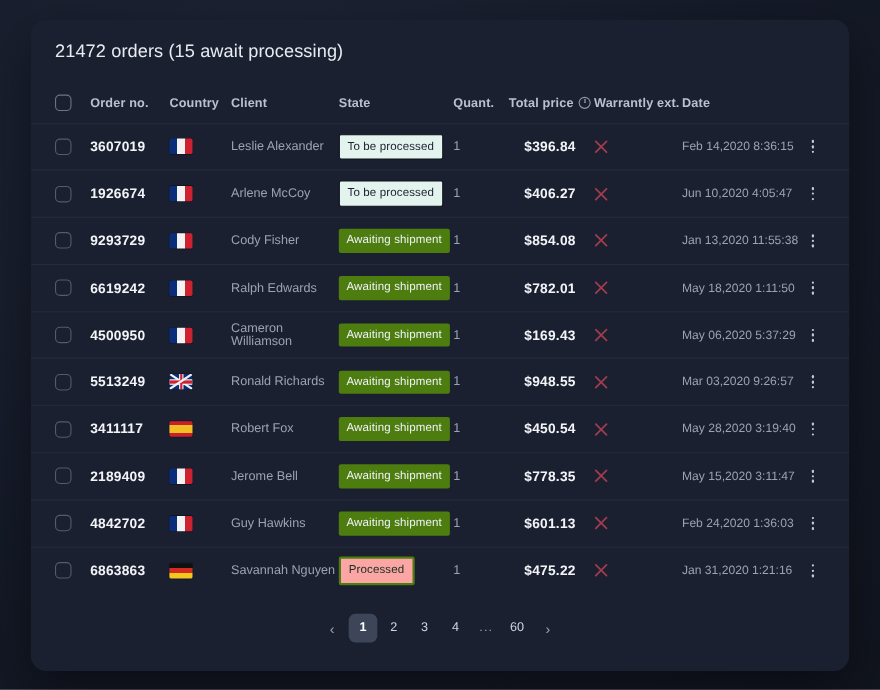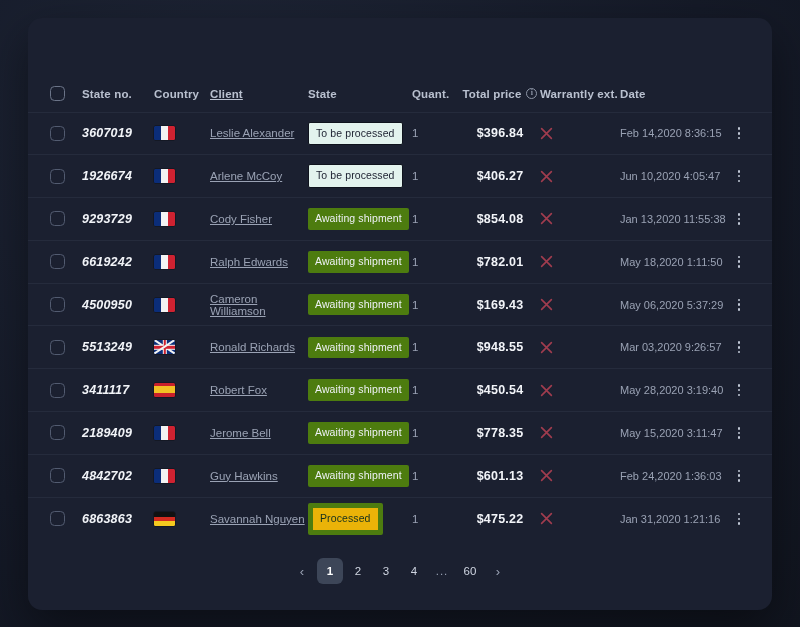--- a/index.html
+++ b/index.html
@@ -69,21 +69,21 @@
     vertical-align: middle;
     padding: 0;
     border-top: 1px solid #252b3c;
   }
   tbody tr:first-child td { border-top: 1px solid #252b3c; }
 
   
   .c-chk   { width: 54px;  padding-left: 22px !important; }
   .c-order { width: 72px; }
   .c-flag  { width: 56px; }
-  .c-client{ width: 98px; text-decoration: underline; }
+  .c-client{ width: 98px; }
   .c-state { width: 104px; }
   .c-qty   { width: 48px; }
   .c-price { width: 80px; text-align: center; }
   .c-warr  { width: 80px; }
   .c-date  { width: 112px; }
   .c-menu  { width: 40px; }
 
   
   .chk {
     display: block;
@@ -94,21 +94,20 @@
     cursor: pointer;
   }
   thead .chk { border-color: #6b7488; }
 
   
   .order-no {
     font-size: 12.5px;
     font-weight: 700;
     color: #f2f4f8;
     letter-spacing: .2px;
-    font-style: italic;
   }
   .client { color: #9aa2b4; font-size: 11.5px; }
   .qty    { color: #9aa2b4; font-size: 11.5px; }
   .price  {
     font-size: 12.5px;
     font-weight: 700;
     color: #f2f4f8;
     letter-spacing: .2px;
   }
   .date   { color: #9aa2b4; font-size: 11px; white-space: nowrap; }
@@ -144,21 +143,21 @@
     display: inline-block;
     font-size: 10.5px;
     line-height: 1;
     padding: 5px 7px 6px;
     border-radius: 2px;
     white-space: nowrap;
     letter-spacing: .1px;
   }
   .badge-tobe      { background: #e3f3ee; color: #1c2030; border: 1px solid #0f131d; }
   .badge-awaiting  { background: #4d7c0f; color: #eef1f6; }
-  .badge-processed { background: #eab308; color: #14301f; border: 5px solid #4d7c0f; }
+  .badge-processed { background: #fca5a5; color: #14301f; border: 2px solid #4d7c0f; }
 
   
   .x-icon { display:block; width: 13px; height: 13px; }
 
   
   .info-icon {
     display: inline-block;
     width: 11px; height: 11px;
     border: 1.2px solid #8d95a6;
     border-radius: 50%;
@@ -208,28 +207,29 @@
   }
   .pg.active { background: #3d4658; color: #ffffff; font-weight: 700; }
   .pg.arrow  { color: #9aa2b4; font-size: 13px; }
   .pg.dots   { color: #9aa2b4; letter-spacing: 1px; cursor: default; }
 </style>
 </head>
 <body>
 
 <div id="card">
 
+  <div id="title">21472 orders (15 await processing)</div>
 
   <table>
     <thead>
       <tr>
         <th class="c-chk">
           <span class="chk"></span>
         </th>
-        <th class="c-order">State no.</th>
+        <th class="c-order">Order no.</th>
         <th class="c-flag">Country</th>
         <th class="c-client">Client</th>
         <th class="c-state">State</th>
         <th class="c-qty">Quant.</th>
         <th class="c-price"><span>Total price</span><span class="info-icon"></span></th>
         <th class="c-warr">Warrantly ext.</th>
         <th class="c-date">Date</th>
         <th class="c-menu"></th>
       </tr>
     </thead>

